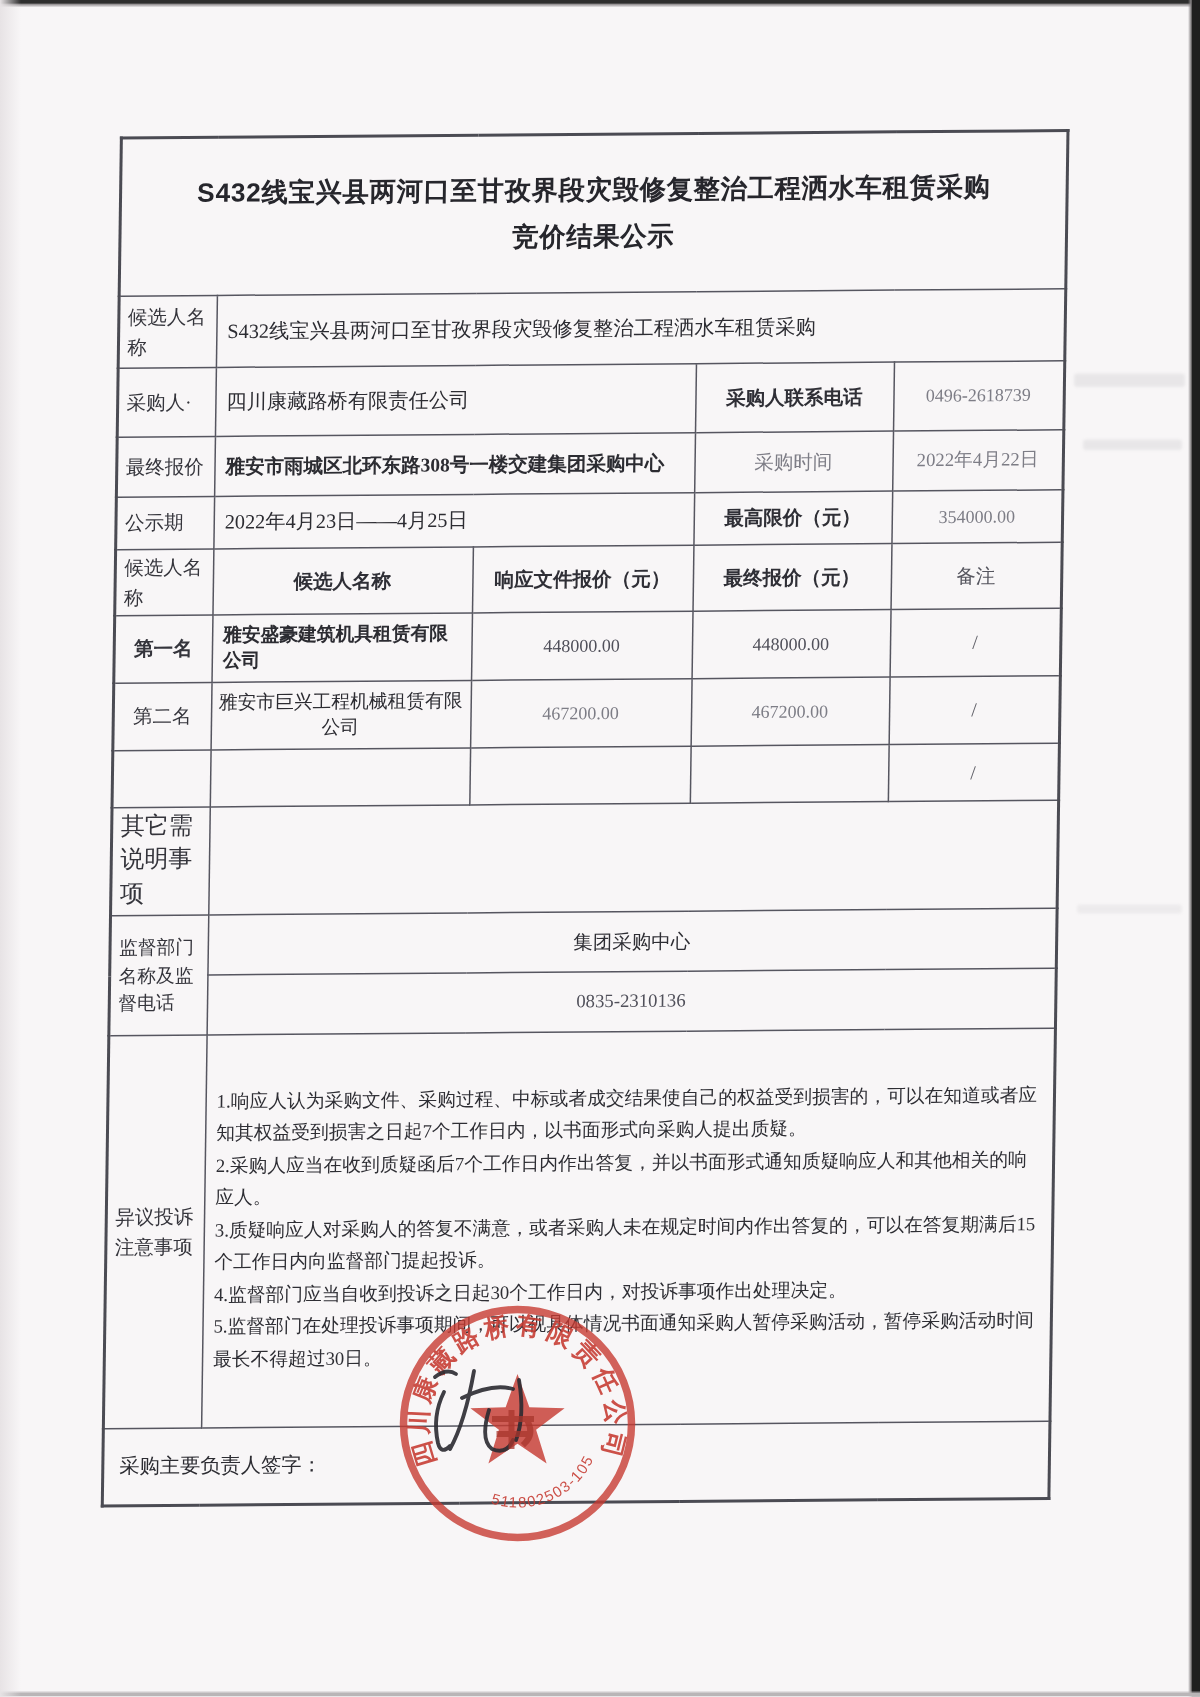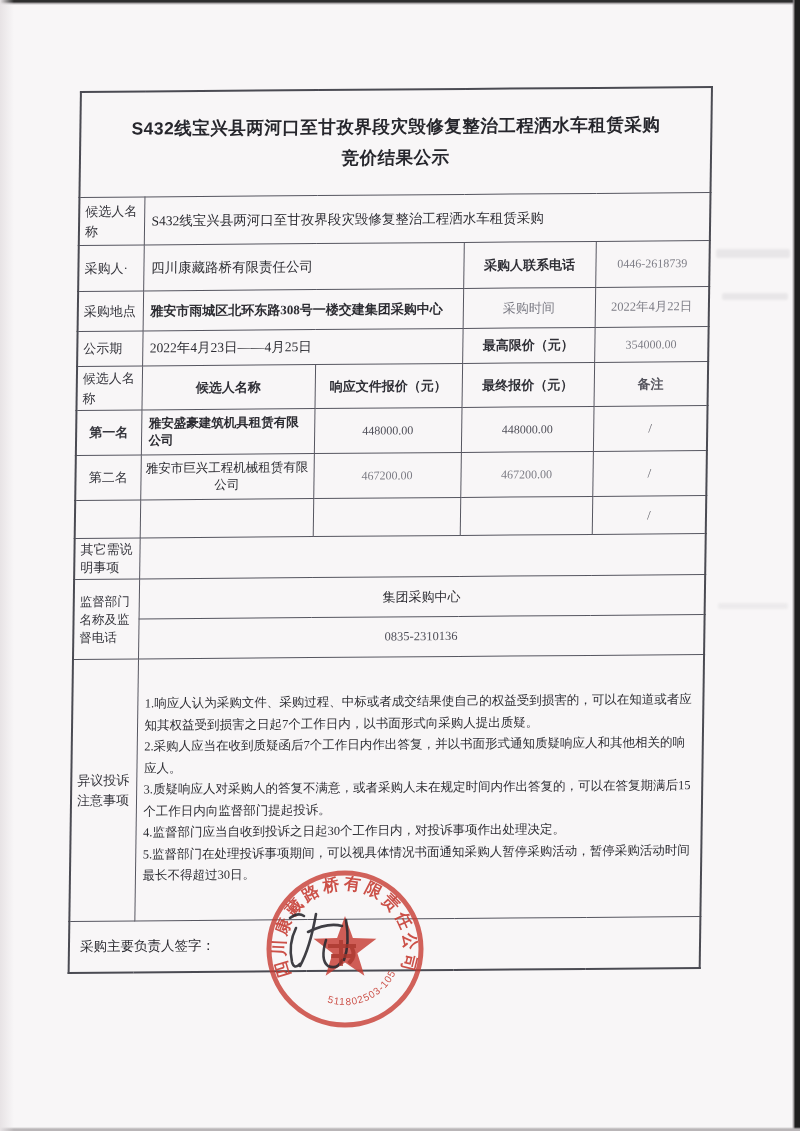--- a/index.html
+++ b/index.html
@@ -89,43 +89,43 @@
 
   <tr class="r1">
     <td class="lbl">候选人名称</td>
     <td colspan="4" class="vleft">S432线宝兴县两河口至甘孜界段灾毁修复整治工程洒水车租赁采购</td>
   </tr>
 
   <tr class="r2">
     <td class="lbl">采购人·</td>
     <td colspan="2" class="vleft">四川康藏路桥有限责任公司</td>
     <td class="hdr" style="font-weight:bold">采购人联系电话</td>
-    <td class="num faded">0446-2618739</td>
+    <td class="num faded">0496-2618739</td>
   </tr>
 
   <tr class="r3">
-    <td class="lbl">采购地点</td>
+    <td class="lbl">最终报价</td>
     <td colspan="2" class="vleft bold" style="font-size:13px">雅安市雨城区北环东路308号一楼交建集团采购中心</td>
     <td class="lbl lbl-c faded">采购时间</td>
     <td class="num faded" style="font-size:12.5px">2022年4月22日</td>
   </tr>
 
   <tr class="r4">
     <td class="lbl">公示期</td>
     <td colspan="2" class="vleft">2022年4月23日——4月25日</td>
     <td class="hdr">最高限价（元）</td>
     <td class="num faded">354000.00</td>
   </tr>
 
   <tr class="r-hd">
     <td class="lbl">候选人名称</td>
     <td class="hdr">候选人名称</td>
     <td class="hdr">响应文件报价（元）</td>
     <td class="hdr">最终报价（元）</td>
-    <td class="hdr" style="font-weight:bold;color:#55555e">备注</td>
+    <td class="hdr" style="font-weight:normal;color:#55555e">备注</td>
   </tr>
 
   <tr class="r-c1">
     <td class="lbl lbl-c bold">第一名</td>
     <td class="vleft small-name bold">雅安盛豪建筑机具租赁有限公司</td>
     <td class="num">448000.00</td>
     <td class="num">448000.00</td>
     <td class="note-cell">/</td>
   </tr>
 
@@ -139,21 +139,21 @@
 
   <tr class="r-c3">
     <td class="lbl lbl-c"></td>
     <td class="vleft"></td>
     <td class="num"></td>
     <td class="num"></td>
     <td class="note-cell">/</td>
   </tr>
 
   <tr class="r-other">
-    <td class="lbl" style="font-size:13px;line-height:1.4">其它需说明事项</td>
+    <td class="lbl" style="font-size:16px;line-height:1.4">其它需说明事项</td>
     <td colspan="4"></td>
   </tr>
 
   <tr class="r-sup">
     <td class="lbl" style="font-size:12.5px;line-height:1.45" rowspan="2">监督部门名称及监督电话</td>
     <td colspan="4" class="vcenter" style="font-size:13px">集团采购中心</td>
   </tr>
   <tr class="r-sup">
     <td colspan="4" class="num" style="font-size:12.5px">0835-2310136</td>
   </tr>

